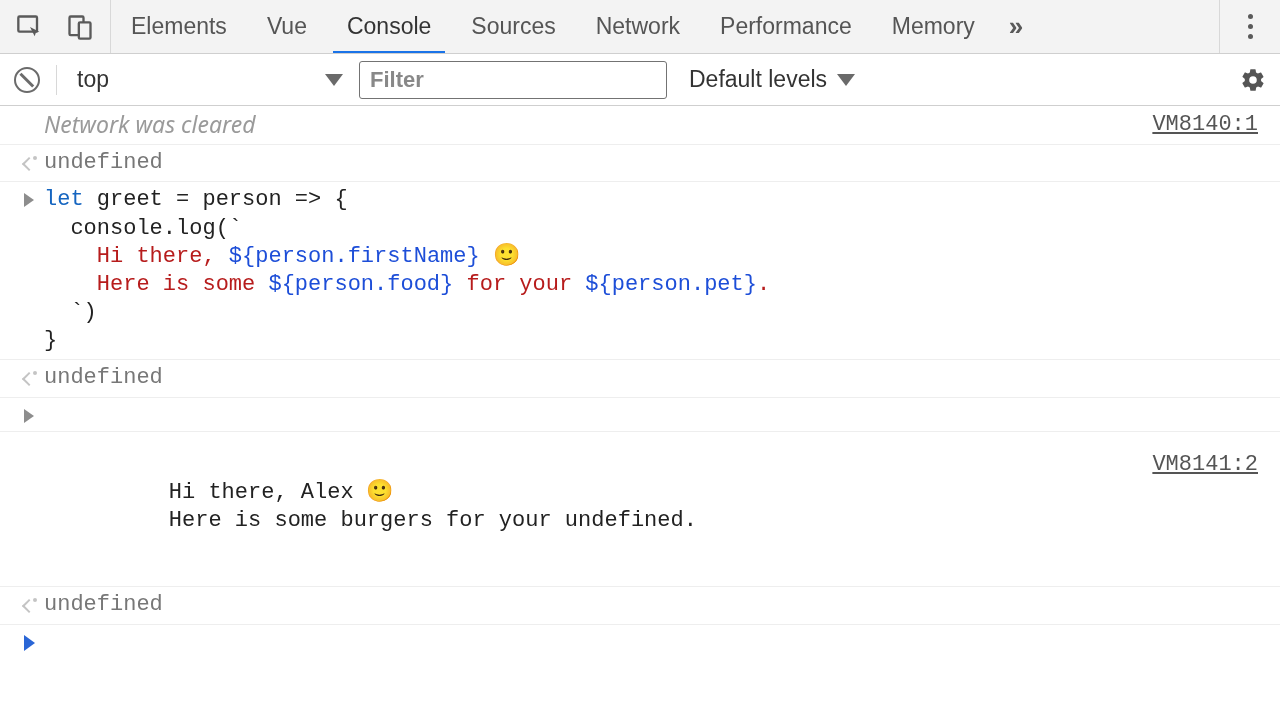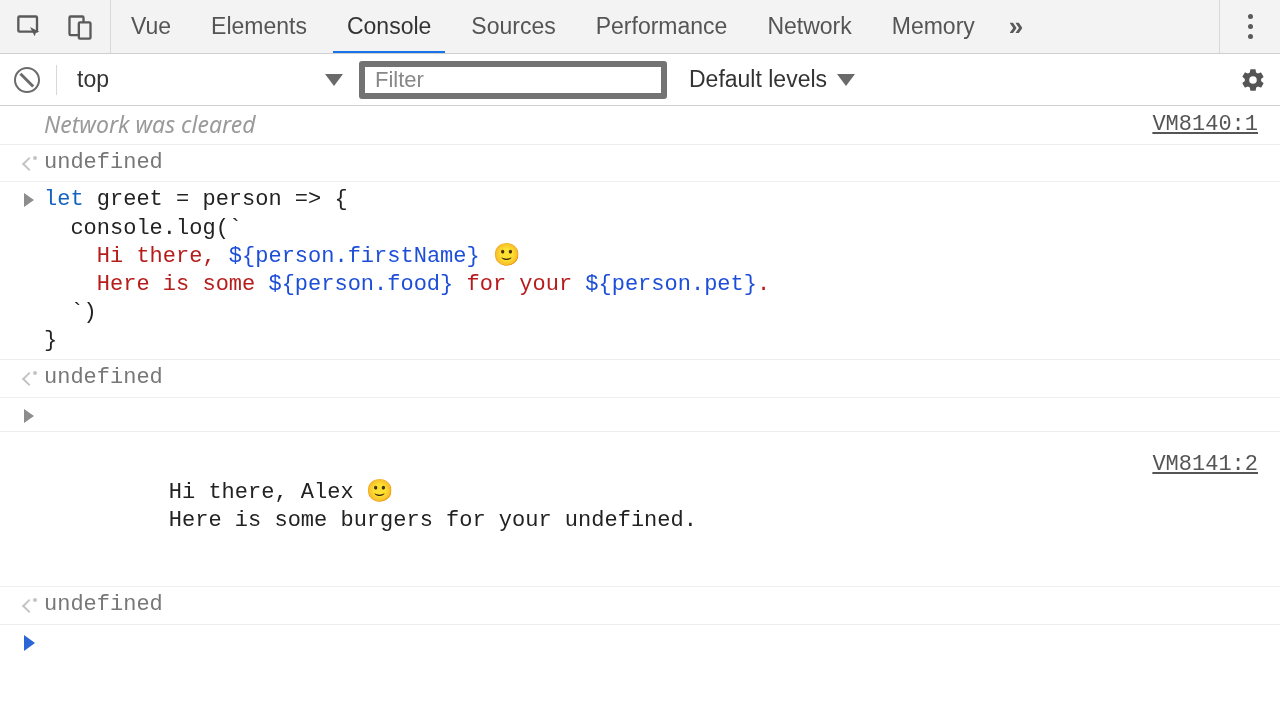--- a/index.html
+++ b/index.html
@@ -96,25 +96,26 @@
   .context-select .spacer { flex: 1; }
   .triangle-down {
     width: 0; height: 0;
     border-left: 9px solid transparent;
     border-right: 9px solid transparent;
     border-top: 12px solid #6a6a6a;
   }
   .filter-input {
     width: 308px;
     height: 38px;
-    border: 6px solid #737373;
+    border: 1px solid #737373;
     border-radius: 3px;
     font-size: 22px;
     padding: 0 10px;
     color: #333;
+    font-weight: bold;
   }
   .filter-input::placeholder { color: #888; }
   .levels {
     display: flex;
     align-items: center;
     gap: 10px;
     font-size: 23px;
     color: #333;
     margin-left: 6px;
     justify-content: center;
@@ -231,26 +232,26 @@
       </svg>
     </div>
     <div class="iconbtn">
       <svg viewBox="0 0 24 24" width="28" height="28" fill="none" stroke="#5a5a5a" stroke-width="2">
         <rect x="3" y="3" width="12" height="16" rx="1"></rect>
         <rect x="11" y="8" width="10" height="14" rx="1" fill="#f3f3f3"></rect>
       </svg>
     </div>
   </div>
   <div class="tabs">
+    <div class="tab">Elements</div>
     <div class="tab">Vue</div>
-    <div class="tab">Elements</div>
     <div class="tab active">Console</div>
     <div class="tab">Sources</div>
+    <div class="tab">Network</div>
     <div class="tab">Performance</div>
-    <div class="tab">Network</div>
     <div class="tab">Memory</div>
     <div class="tab more">
         <span class="chevrons">»</span>
       </div>
   </div>
   <div class="tabbar-right">
     <div class="kebab">
         <span></span>
         <span></span>
         <span></span>

